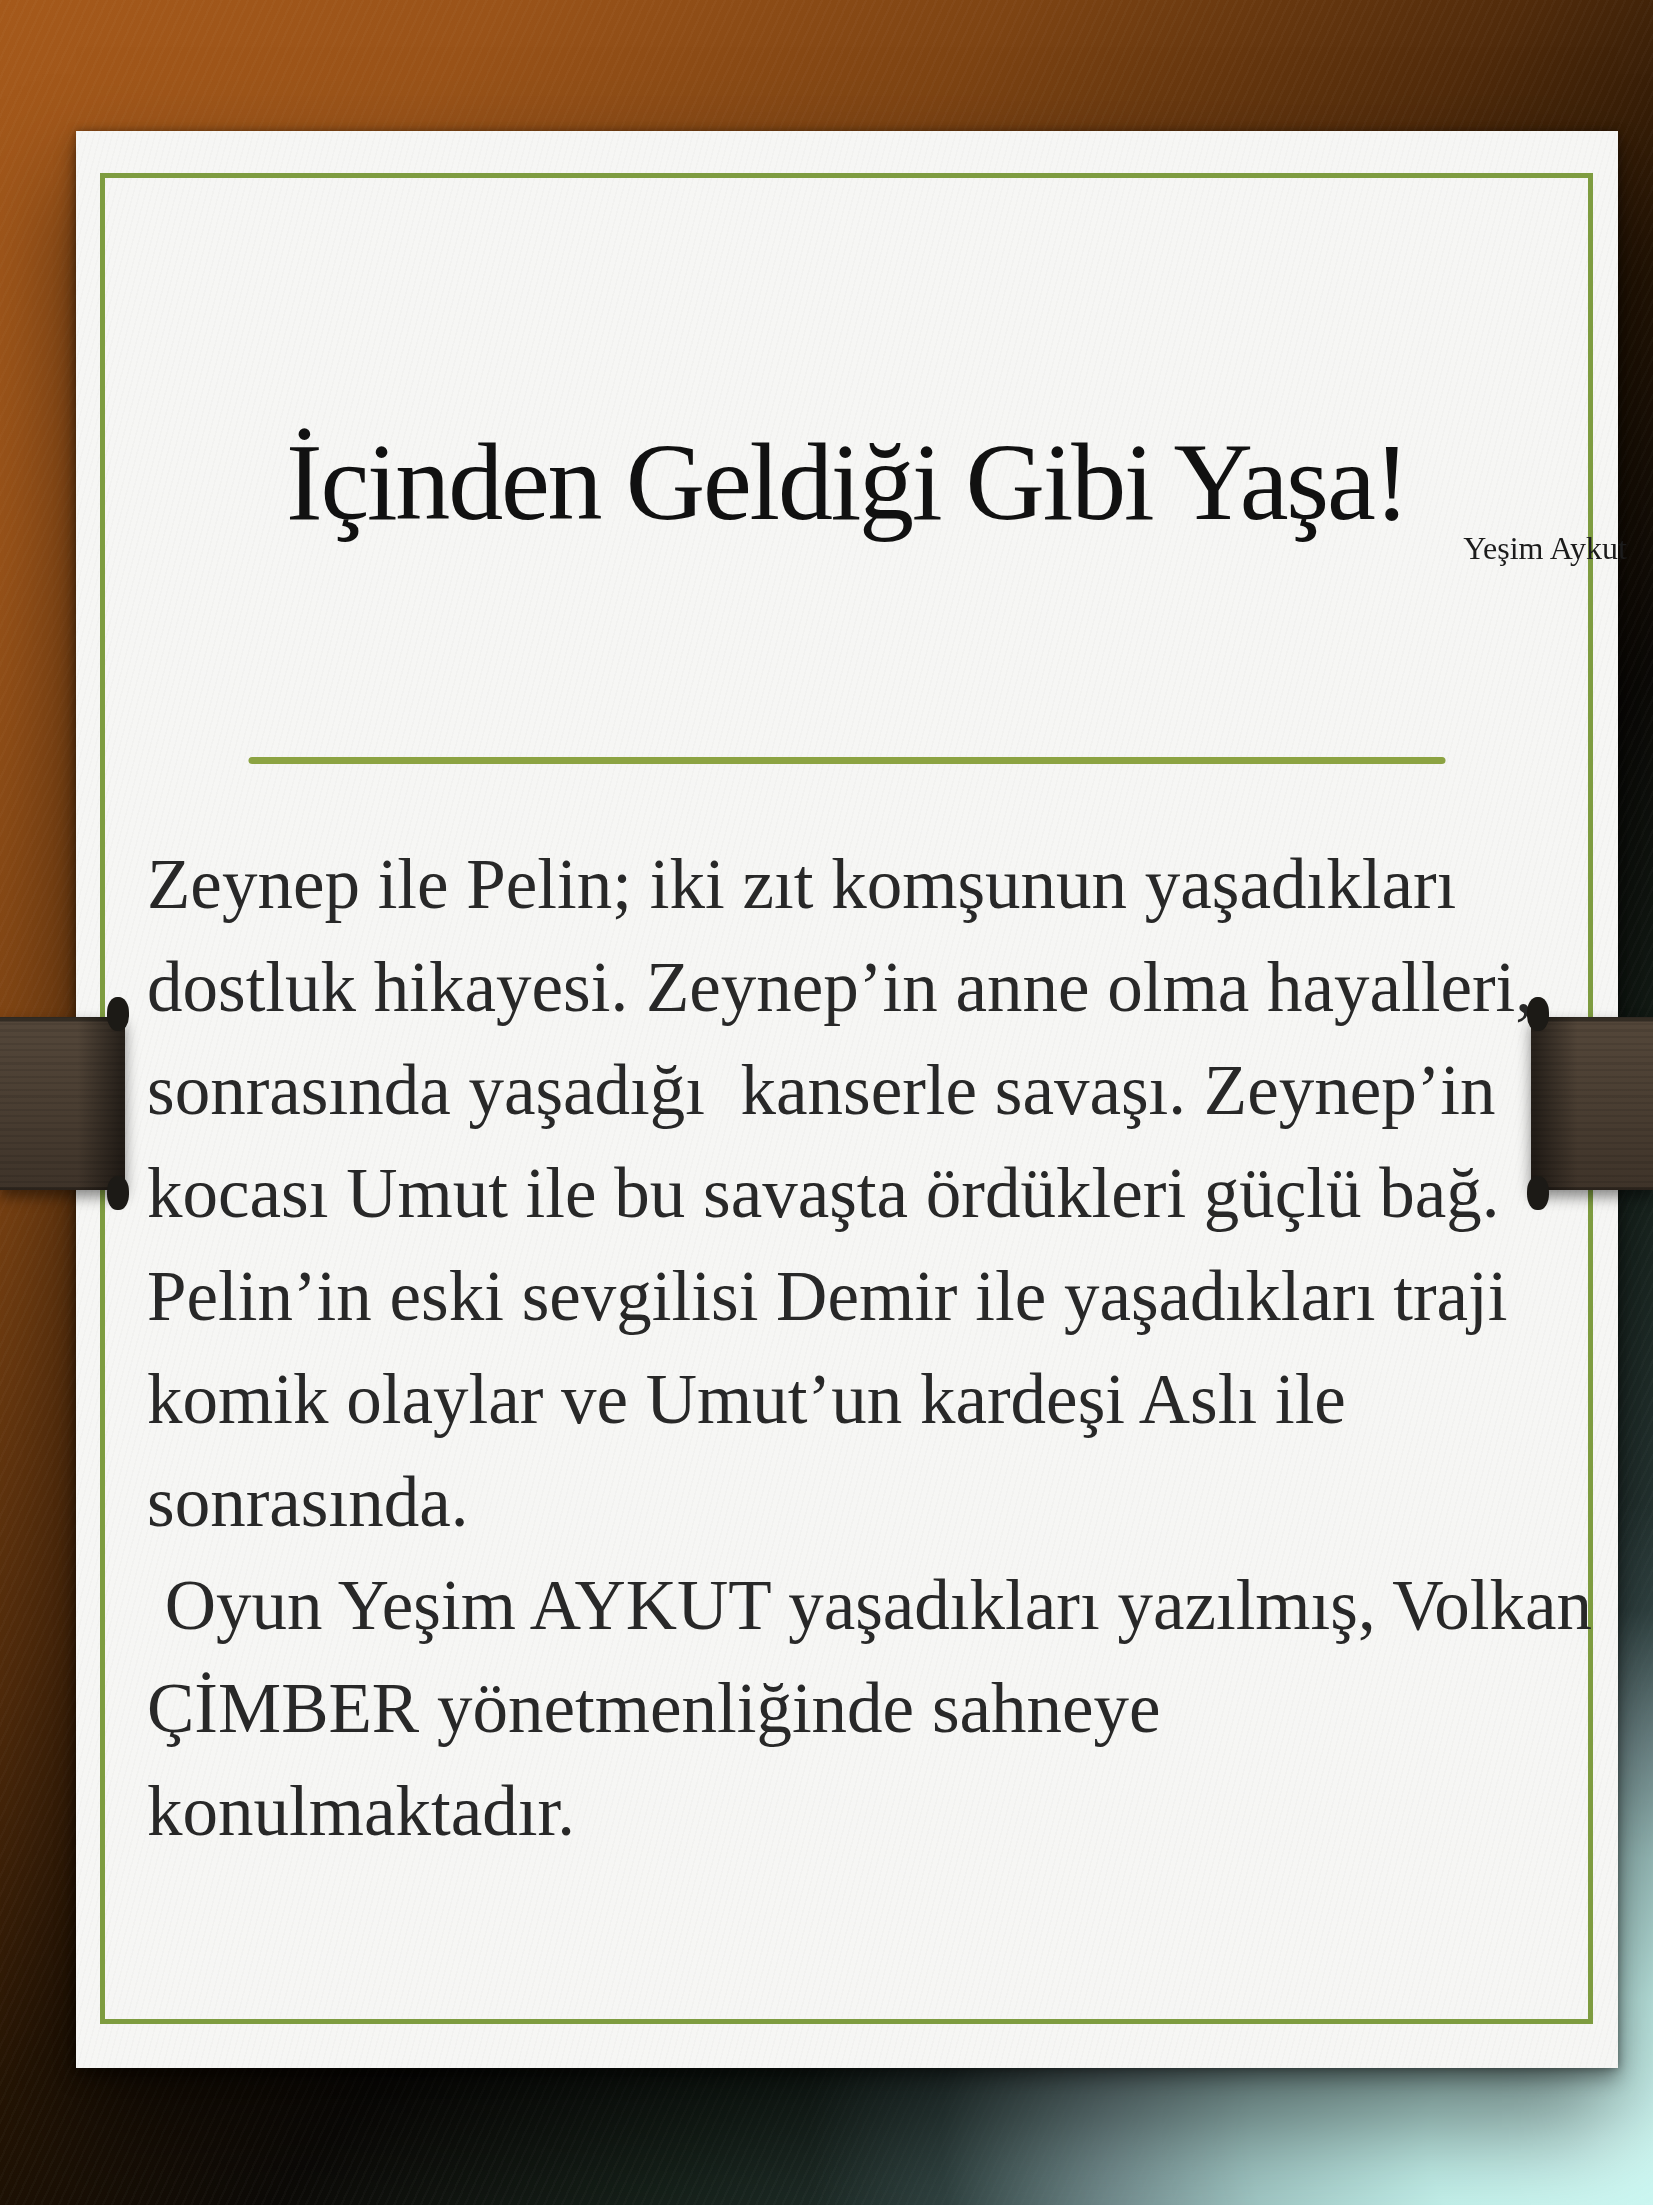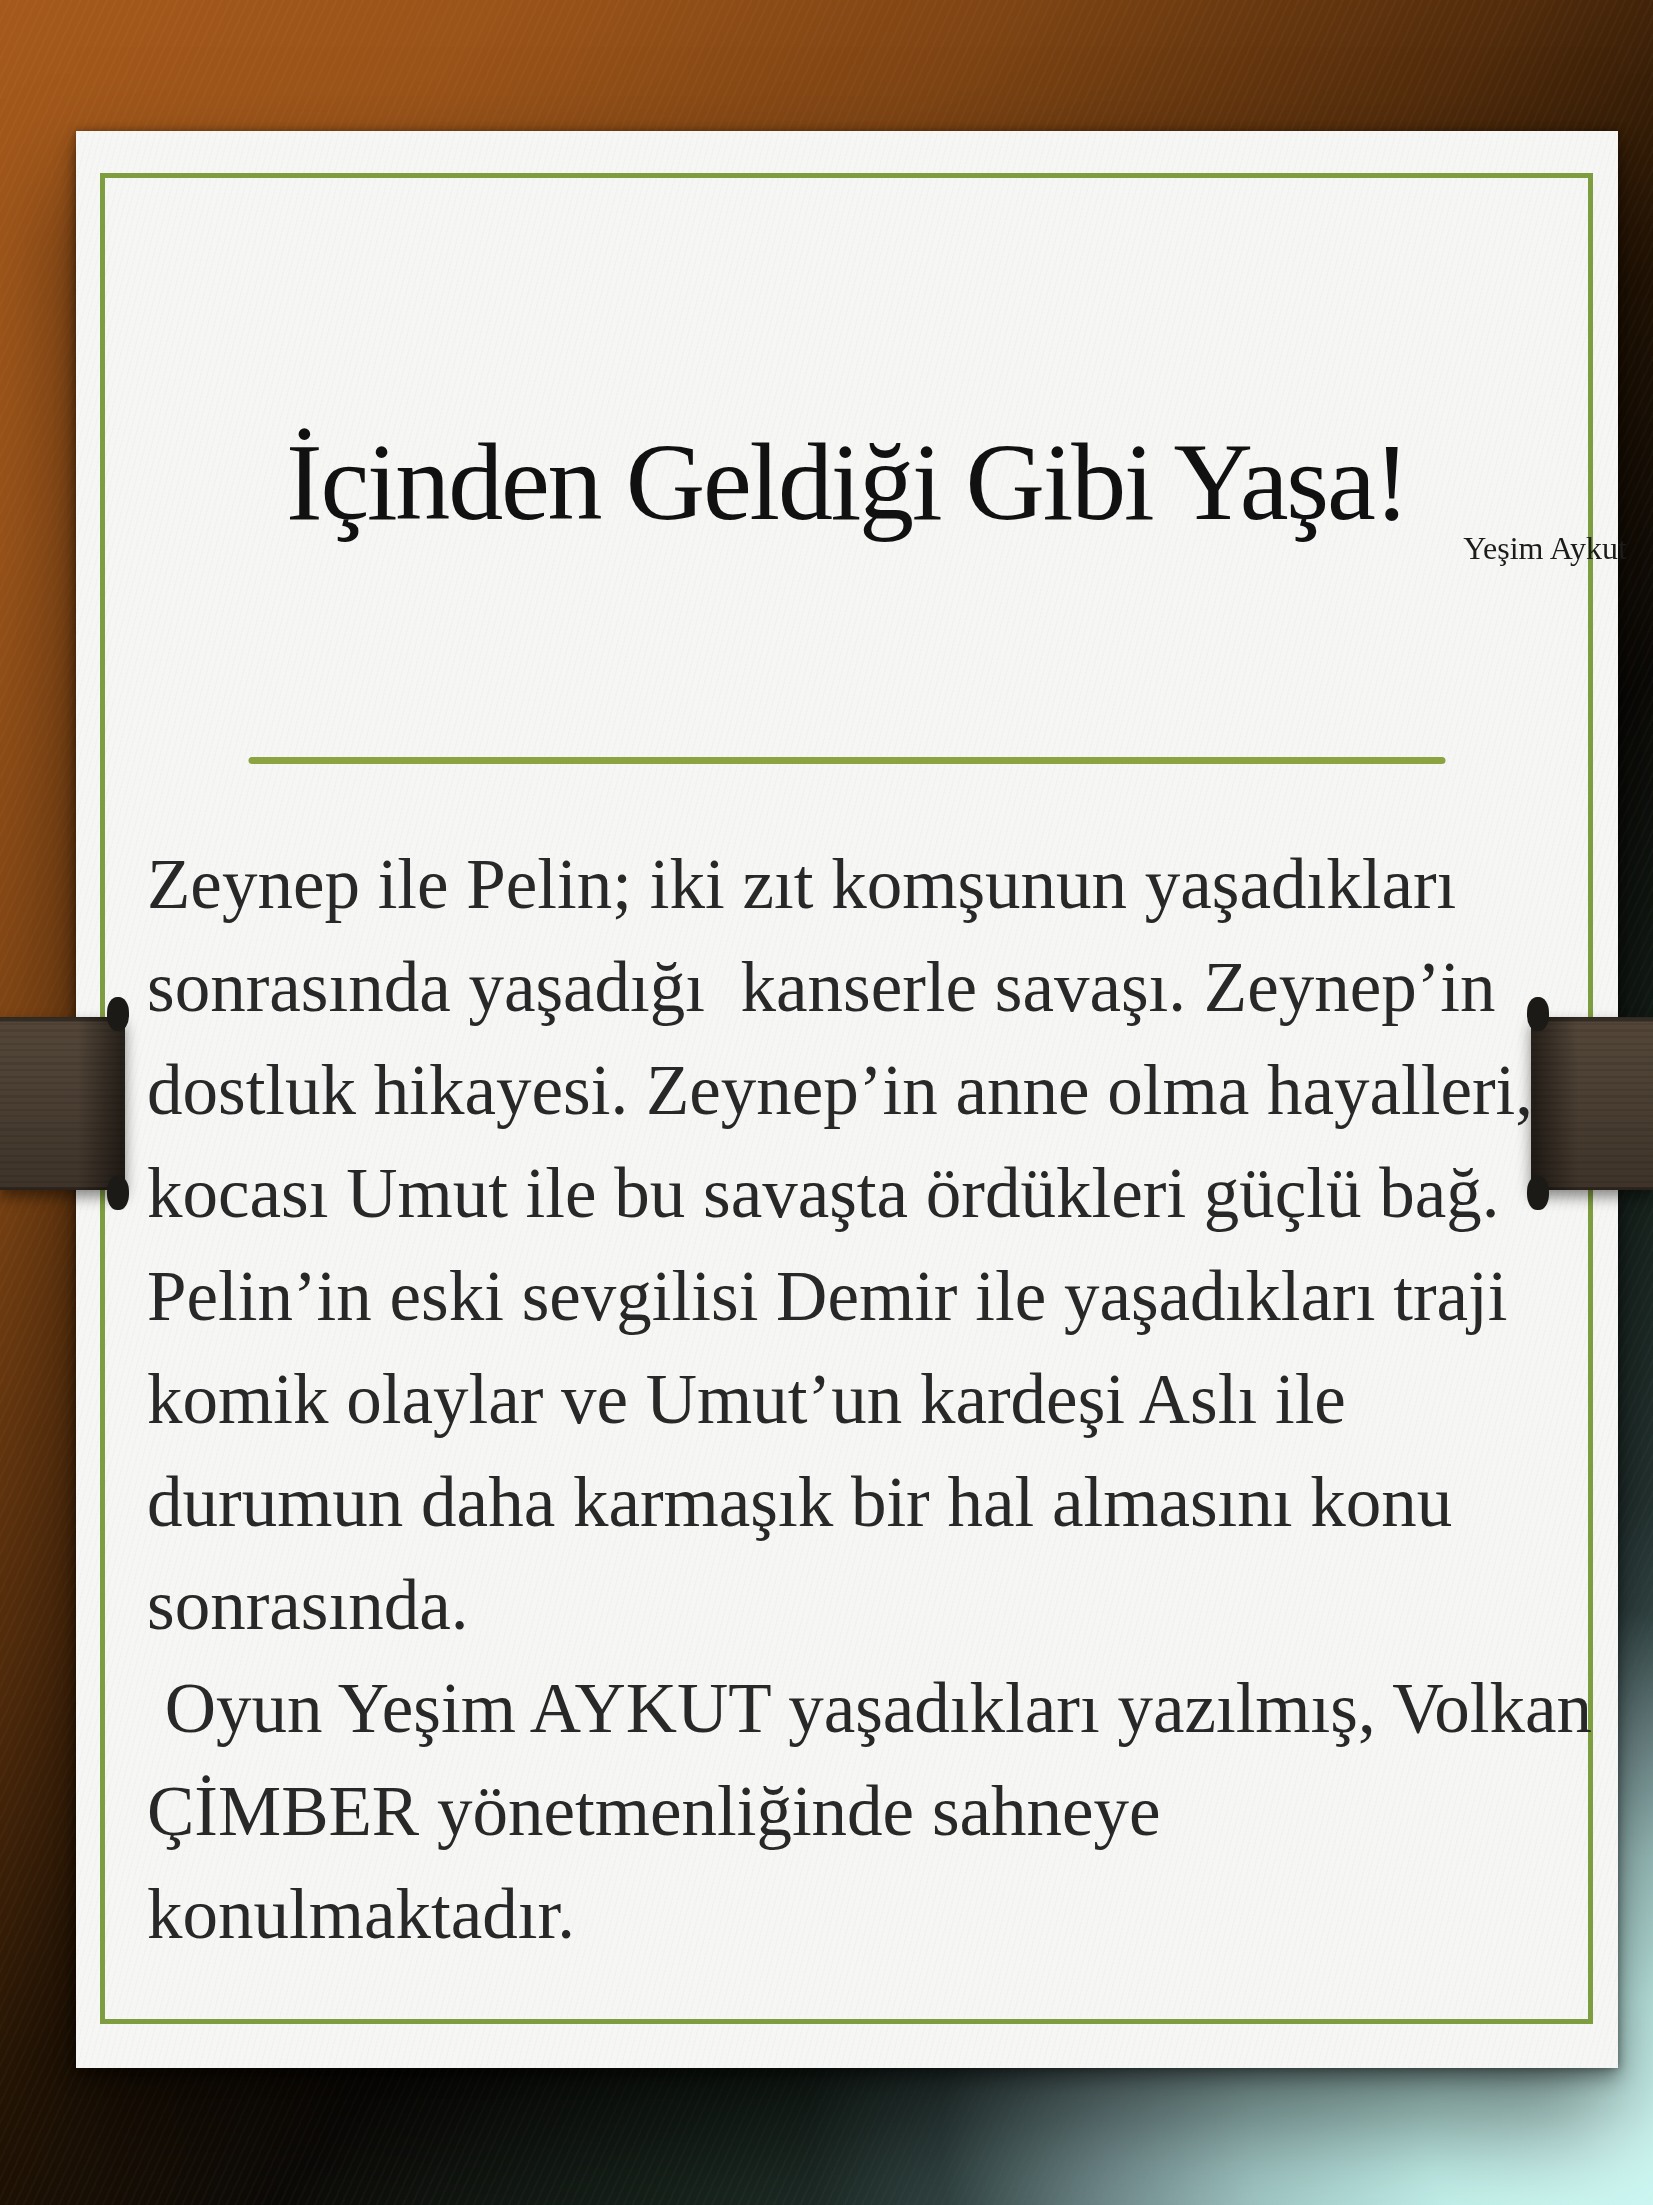--- a/index.html
+++ b/index.html
@@ -90,26 +90,25 @@
   <div class="frame"></div>
 
   <h1 class="title" style="margin:0;font-weight:normal;">İçinden Geldiği Gibi Yaşa!</h1>
   <div class="subtitle">Yeşim Aykut</div>
 
   <div class="divider"></div>
 
   <div class="bodytext">
     <div>
         <div class="line">Zeynep ile Pelin; iki zıt komşunun yaşadıkları</div>
+        <div class="line">dostluk hikayesi. Zeynep’in anne olma hayalleri,</div>
         <div class="line">sonrasında yaşadığı  kanserle savaşı. Zeynep’in</div>
-        <div class="line">dostluk hikayesi. Zeynep’in anne olma hayalleri,</div>
         <div class="line">kocası Umut ile bu savaşta ördükleri güçlü bağ.</div>
         <div class="line">Pelin’in eski sevgilisi Demir ile yaşadıkları traji</div>
         <div class="line">komik olaylar ve Umut’un kardeşi Aslı ile</div>
-        <div class="line">durumun daha karmaşık bir hal almasını konu</div>
         <div class="line">sonrasında.</div>
       </div>
     <div>
         <div class="line"> Oyun Yeşim AYKUT yaşadıkları yazılmış, Volkan</div>
         <div class="line">ÇİMBER yönetmenliğinde sahneye</div>
         <div class="line">konulmaktadır.</div>
       </div>
   </div>
 </div>
 

